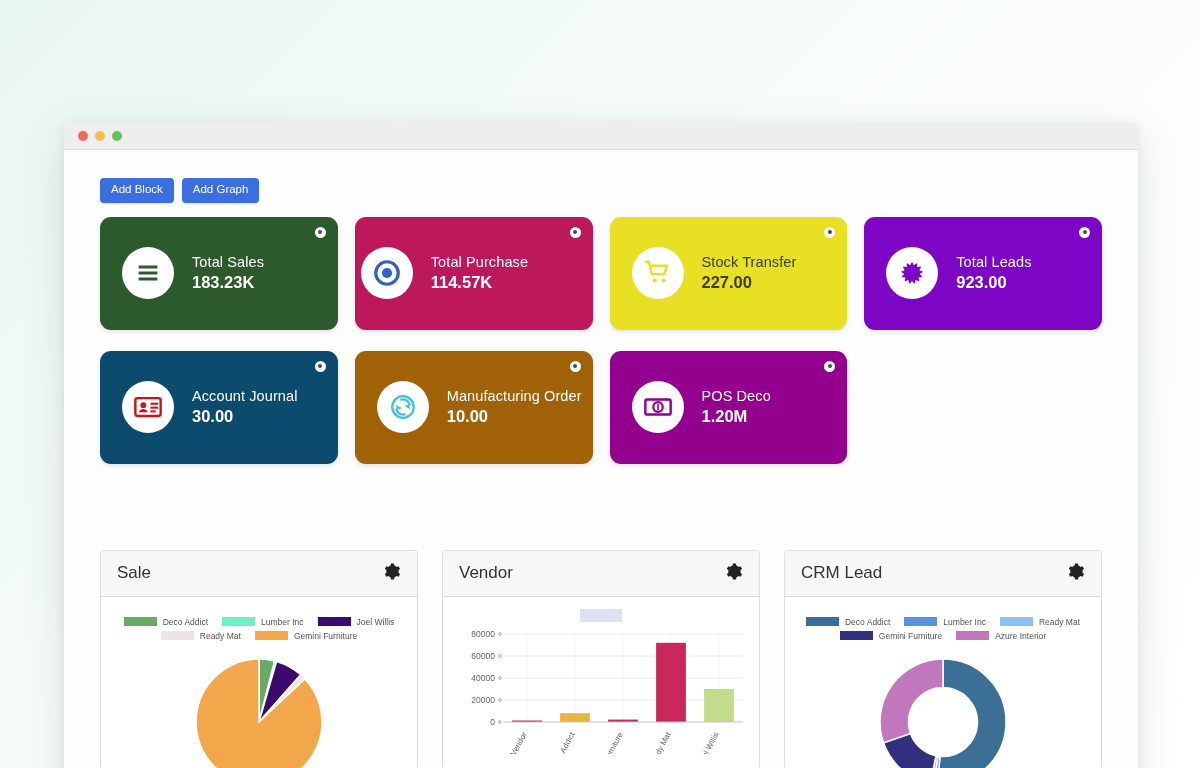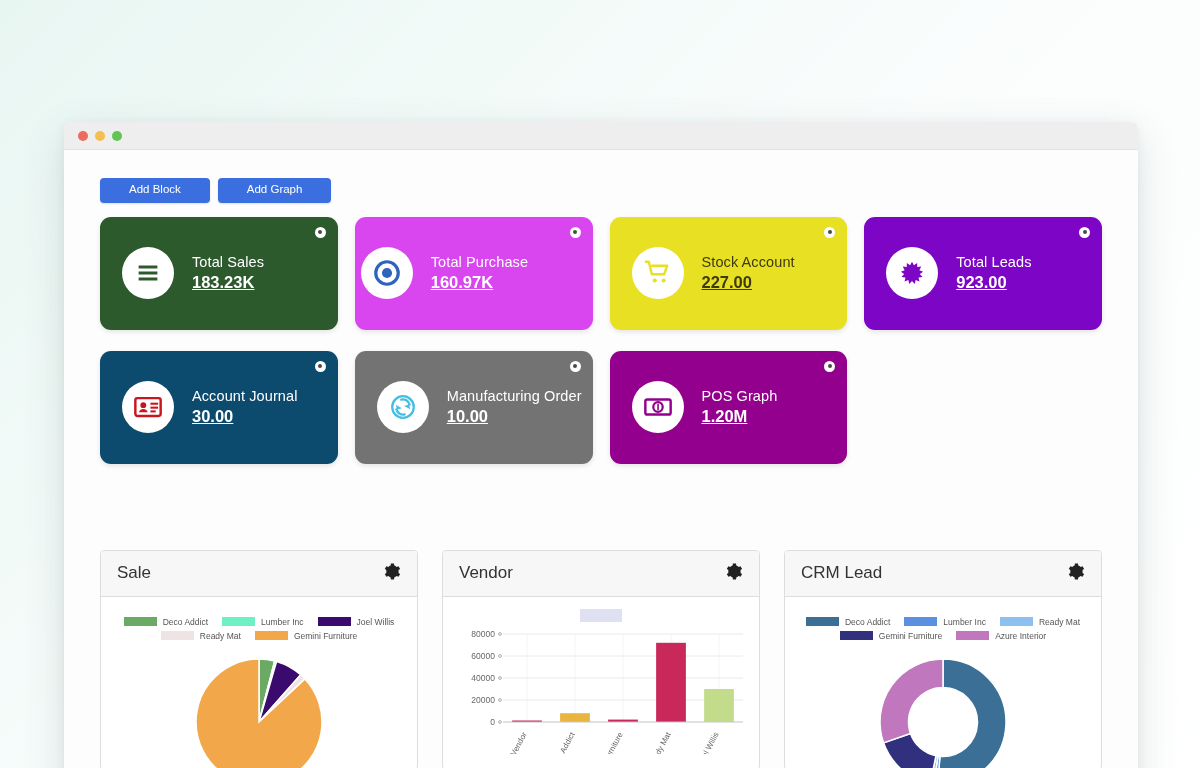--- a/index.html
+++ b/index.html
@@ -57,21 +57,21 @@
     gap: 8px;
     padding: 28px 0 14px 14px;
   }
   .btn {
     background: #3b6fe0;
     color: #ffffff;
     border: none;
     border-radius: 4px;
     font-size: 11.5px;
     font-family: "Liberation Sans", sans-serif;
-    padding: 6px 29px 7px;
+    padding: 6px 11px 7px;
     line-height: 1;
     cursor: pointer;
     box-shadow: 0 1px 2px rgba(0,0,0,0.12);
   }
 
   
   .kpi-grid {
     display: grid;
     grid-template-columns: repeat(4, 1fr);
     gap: 17px;
@@ -124,21 +124,20 @@
   .kpi .txt { display: flex; flex-direction: column; gap: 2px; justify-content: flex-end; }
   .kpi .label {
     font-size: 14.5px;
     line-height: 1.15;
     letter-spacing: 0.1px;
   }
   .kpi .value {
     font-size: 16.5px;
     font-weight: bold;
     line-height: 1.15;
-    text-decoration: underline;
   }
   .kpi.light .label, .kpi.light .value { color: #ffffff; }
   .kpi.dark  .label, .kpi.dark  .value { color: #3d3a10; }
 
   
   .panels {
     display: grid;
     grid-template-columns: repeat(3, 1fr);
     gap: 24px;
     padding: 0 14px;
@@ -234,44 +233,44 @@
           <div class="medallion">
             <svg width="30" height="30" viewBox="0 0 32 32" fill="#2d5a2d">
               <path d="M6 8h20v3.2H6zM6 14.4h20v3.2H6zM6 20.8h20V24H6z" fill="#2d5a2d"></path>
             </svg>
           </div>
           <div class="txt">
             <div class="label">Total Sales</div>
             <div class="value">183.23K</div>
           </div>
         </div>
-        <div class="kpi light" style="background: #d946ef; padding-left: 6px;">
+        <div class="kpi light" style="background: #be185d; padding-left: 6px;">
           <span class="cog"></span>
           <div class="medallion">
             <svg width="30" height="30" viewBox="0 0 32 32" fill="#2f63bd">
               <circle cx="16" cy="16" r="12" fill="none" stroke="#2f63bd" stroke-width="3.4"></circle>
               <circle cx="16" cy="16" r="5.4" fill="#2f63bd"></circle>
             </svg>
           </div>
           <div class="txt">
             <div class="label">Total Purchase</div>
-            <div class="value">160.97K</div>
+            <div class="value">114.57K</div>
           </div>
         </div>
         <div class="kpi dark" style="background: rgb(232, 224, 34);">
           <span class="cog"></span>
           <div class="medallion">
             <svg width="30" height="30" viewBox="0 0 32 32" fill="#e8e022">
               <path d="M2 4h4.2l3.2 13.4h13.2l3.2-9.2H8.8" fill="none" stroke="#e8e022" stroke-width="2.6" stroke-linejoin="round"></path>
               <circle cx="12.5" cy="24" r="2.2" fill="#e8e022"></circle>
               <circle cx="22" cy="24" r="2.2" fill="#e8e022"></circle>
             </svg>
           </div>
           <div class="txt">
-            <div class="label">Stock Account</div>
+            <div class="label">Stock Transfer</div>
             <div class="value">227.00</div>
           </div>
         </div>
         <div class="kpi light" style="background: rgb(125, 5, 198);">
           <span class="cog"></span>
           <div class="medallion">
             <svg width="30" height="30" viewBox="0 0 32 32" fill="#7d05c6">
               <polygon points="16.00,4.00 18.01,7.84 21.58,5.37 21.57,9.71 25.88,9.18 23.85,13.02 27.91,14.55 24.34,17.01 27.22,20.26 22.91,20.77 23.96,24.98 19.90,23.44 18.87,27.65 16.00,24.40 13.13,27.65 12.10,23.44 8.04,24.98 9.09,20.77 4.78,20.26 7.66,17.01 4.09,14.55 8.15,13.02 6.12,9.18 10.43,9.71 10.42,5.37 13.99,7.84" fill="#7d05c6"></polygon>
             </svg>
           </div>
@@ -292,21 +291,21 @@
               <rect x="18.6" y="11.4" width="8.2" height="2.2" fill="#c7161d"></rect>
               <rect x="18.6" y="15.6" width="8.2" height="2.2" fill="#c7161d"></rect>
               <rect x="18.6" y="19.6" width="5.6" height="2.2" fill="#c7161d"></rect>
             </svg>
           </div>
           <div class="txt">
             <div class="label">Account Journal</div>
             <div class="value">30.00</div>
           </div>
         </div>
-        <div class="kpi light" style="background: #737373;">
+        <div class="kpi light" style="background: #a16207;">
           <span class="cog"></span>
           <div class="medallion">
             <svg width="30" height="30" viewBox="0 0 32 32" fill="#43bfe3">
               <circle cx="16" cy="16" r="11.5" fill="none" stroke="#43bfe3" stroke-width="2.4"></circle>
               <path d="M9 18.6c1.2 4 5 6.3 8.8 5.3M23 13.4c-1.2-4-5-6.3-8.8-5.3" fill="none" stroke="#43bfe3" stroke-width="2.6" stroke-linecap="round"></path>
               <path d="M8.2 13.6l1.6 5 5-1.4z" fill="#43bfe3"></path>
               <path d="M23.8 18.4l-1.6-5-5 1.4z" fill="#43bfe3"></path>
             </svg>
           </div>
           <div class="txt">
@@ -317,21 +316,21 @@
         <div class="kpi light" style="background: rgb(147, 0, 141);">
           <span class="cog"></span>
           <div class="medallion">
             <svg width="30" height="30" viewBox="0 0 32 32" fill="#93008d">
               <rect x="2.5" y="8" width="27" height="16" rx="2" fill="none" stroke="#93008d" stroke-width="2.6"></rect>
               <ellipse cx="16" cy="16" rx="5" ry="5.2" fill="none" stroke="#93008d" stroke-width="2.4"></ellipse>
               <rect x="15.2" y="12.6" width="1.7" height="6.8" fill="#93008d"></rect>
             </svg>
           </div>
           <div class="txt">
-            <div class="label">POS Graph</div>
+            <div class="label">POS Deco</div>
             <div class="value">1.20M</div>
           </div>
         </div>
       </div>
 
     <div class="panels">
 
       <div class="panel">
         <div class="panel-head">
           <div class="panel-title">Sale</div>

